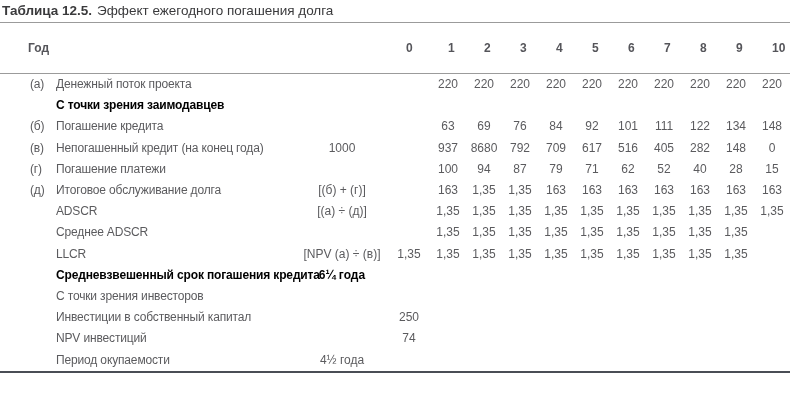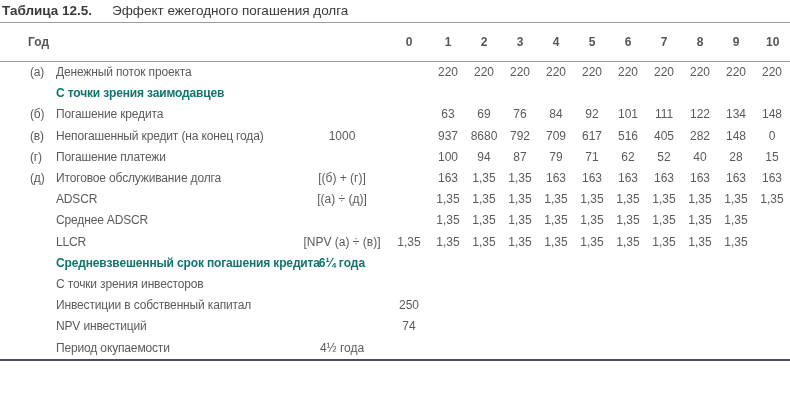--- a/index.html
+++ b/index.html
@@ -2,35 +2,35 @@
 <html><head>
 <meta charset="utf-8">
 <style>
   * { margin:0; padding:0; box-sizing:border-box; }
   html,body { background:#ffffff; }
   .page {
     width:790px; height:411px; background:#ffffff; overflow:hidden;
     font-family:"Liberation Sans","DejaVu Sans",sans-serif;
   }
   .caption { height:22px; padding:3px 0 0 2px; font-size:13.5px; color:#3a3a3c; white-space:nowrap; }
-  .caption .num { font-weight:bold; margin-right:20px; }
+  .caption .num { font-weight:bold; margin-right:5px; }
   table { width:790px; table-layout:fixed; border-collapse:collapse; border-bottom:2px solid #4a4e55; }
   thead th {
     border-top:1px solid #9b9b9b; border-bottom:1px solid #9b9b9b;
-    height:25px; padding:12px; font-weight:bold; font-size:12px; color:#55555a;
+    height:25px; padding:18px; font-weight:bold; font-size:12px; color:#55555a;
     text-align:center; vertical-align:middle;
   }
   th.year-word { text-align:left; padding-left:28px; }
   tbody td {
     font-size:12px; color:#5b5b5e; height:21.2px; line-height:21.2px;
     padding:0; white-space:nowrap; vertical-align:middle; letter-spacing:-0.15px;
   }
   td.code { padding-left:30px; }
   td.formula, td.val { text-align:center; letter-spacing:0; }
-  tr.bold td { font-weight:bold; color:#0f766e; }
+  tr.bold td { font-weight:bold; color:#000000; }
 </style>
 </head>
 <body>
 
 <div class="page">
   <div class="caption">
     <span class="num">Таблица 12.5.</span><span>Эффект ежегодного погашения долга</span>
   </div>
 
   <table>

